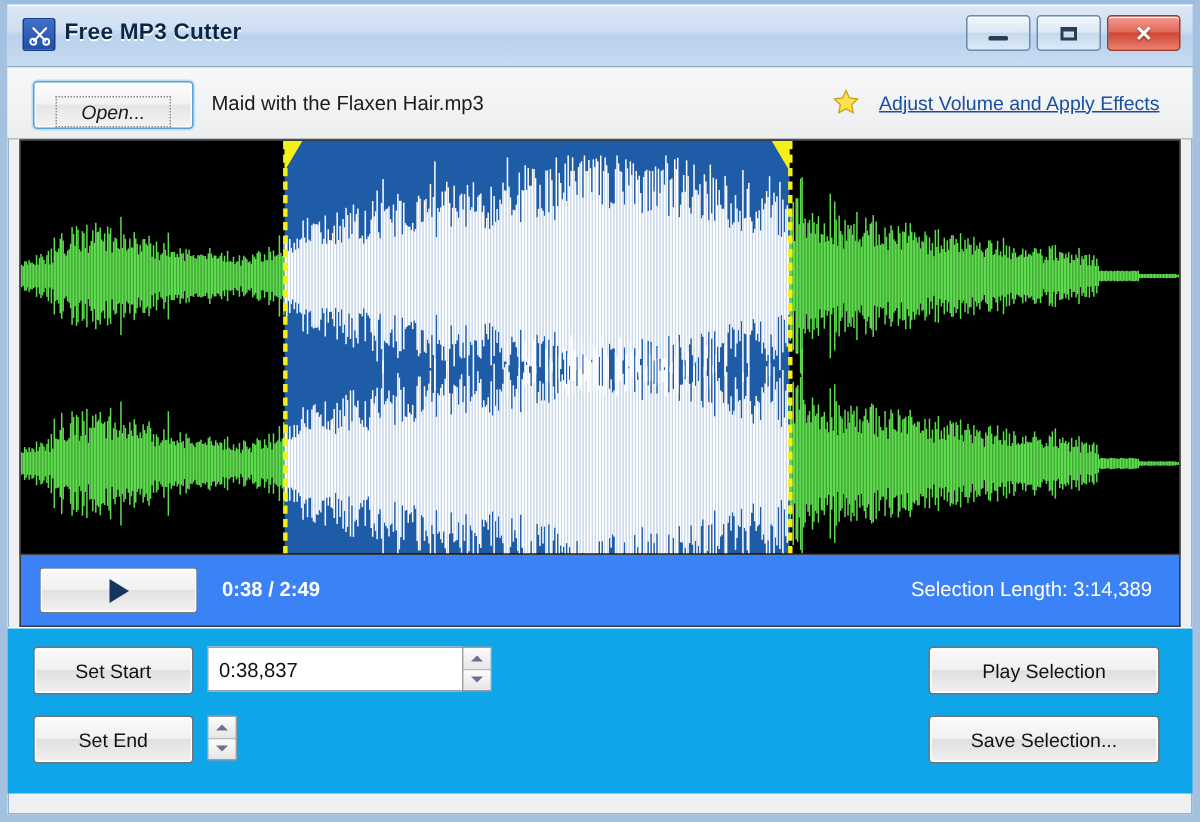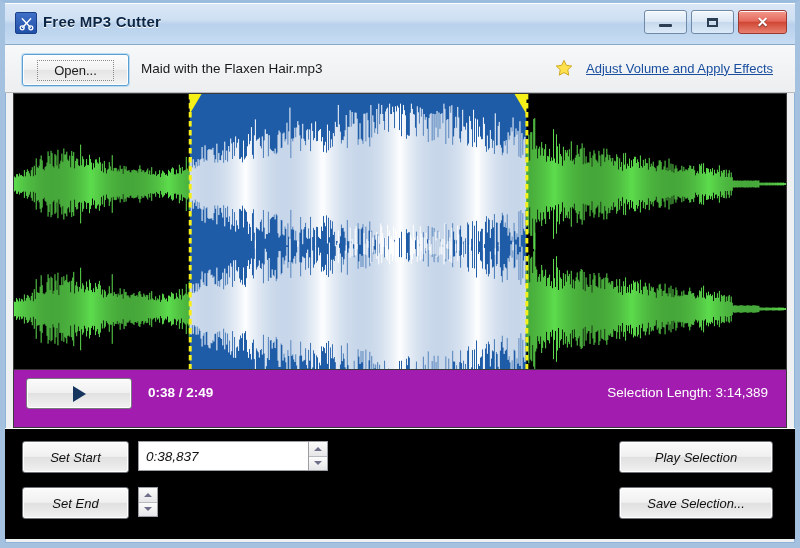--- a/index.html
+++ b/index.html
@@ -55,22 +55,22 @@
   .toolbar{
     position:relative;height:47px;
     background:linear-gradient(to bottom,#f7f8f9,#eceeef);
     border-bottom:1px solid #b9bcbf;
   }
   .open-btn{
     position:absolute;left:17px;top:9px;width:105px;height:30px;
     border:1px solid #5a9fd4;border-radius:3px;
     background:linear-gradient(to bottom,#fdfdfd 0%,#f2f2f2 48%,#e5e5e5 50%,#f4f4f4 100%);
     box-shadow:0 0 0 1px #bcdcf2, inset 0 0 0 1px #ffffff;
-    display:flex;align-items:center;justify-content:center;
-    font-size:13px;color:#1a1a1a;cursor:default;
+    display:flex;align-items:flex-end;justify-content:center;
+    font-size:13px;color:#1a1a1a;cursor:default;font-style:italic;
   }
   .open-btn .inner{border:1px dotted #8a8a8a;padding:2px 16px;}
   .file-name{
     position:absolute;left:136px;top:16px;
     font-size:13.5px;color:#1a1a1a;
   }
   .effects-link-wrap{
     position:absolute;right:22px;top:14px;display:flex;align-items:center;gap:13px;
   }
   .star-icon{width:18px;height:18px;display:block;}
@@ -81,22 +81,22 @@
   .wave-outer{
     position:relative;margin:0 8px;height:277px;
     background:#000;
     border:1px solid #3a3a3a;
     box-sizing:border-box;
     overflow:hidden;
   }
   .wave-canvas{position:absolute;left:0;top:0;width:100%;height:100%;display:block;}
   
   .transport{
-    position:relative;margin:0 8px;height:58px;
-    background:#a21caf;
+    position:relative;margin:0 8px;height:48px;
+    background:#3b82f6;
     border:1px solid #3a3a3a;border-top:none;
     box-sizing:border-box;
   }
   .play-btn{
     position:absolute;left:12px;top:8px;width:104px;height:29px;
     border:1px solid #777b80;border-radius:3px;
     background:linear-gradient(to bottom,#fbfbfb 0%,#f0f0f0 48%,#e1e1e1 50%,#f2f2f2 100%);
     box-shadow:inset 0 0 0 1px #ffffff;
     display:flex;align-items:center;justify-content:center;cursor:default;
   }
@@ -107,23 +107,22 @@
   .time-text{
     position:absolute;left:134px;top:15px;
     font-size:13.5px;color:#ffffff;font-weight:bold;
   }
   .sel-len-text{
     position:absolute;right:18px;top:15px;
     font-size:13.5px;color:#ffffff;
   }
   
   .bottom{
-    position:relative;height:110px;background:#000000;
+    position:relative;height:110px;background:#0ea5e9;
     border-top:1px solid #ffffff;
-    font-style:italic;
   }
   .btn{
     border:1px solid #707478;border-radius:3px;
     background:linear-gradient(to bottom,#fbfbfb 0%,#f0f0f0 48%,#e0e0e0 50%,#f1f1f1 100%);
     box-shadow:inset 0 0 0 1px #ffffff;
     display:flex;align-items:center;justify-content:center;
     font-size:13px;color:#111;cursor:default;
   }
   .set-start-btn{position:absolute;left:17px;top:12px;width:105px;height:30px;}
   .set-end-btn{position:absolute;left:17px;top:58px;width:105px;height:30px;}

